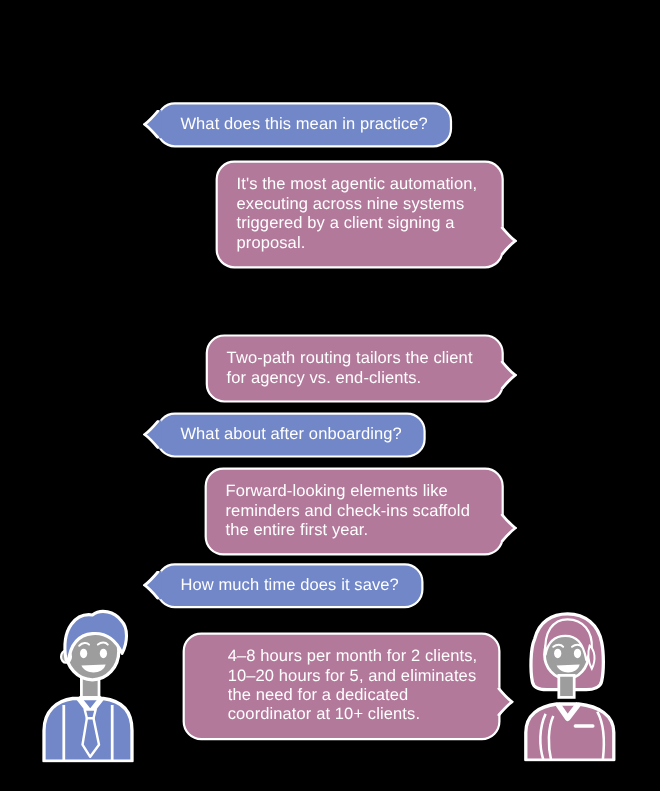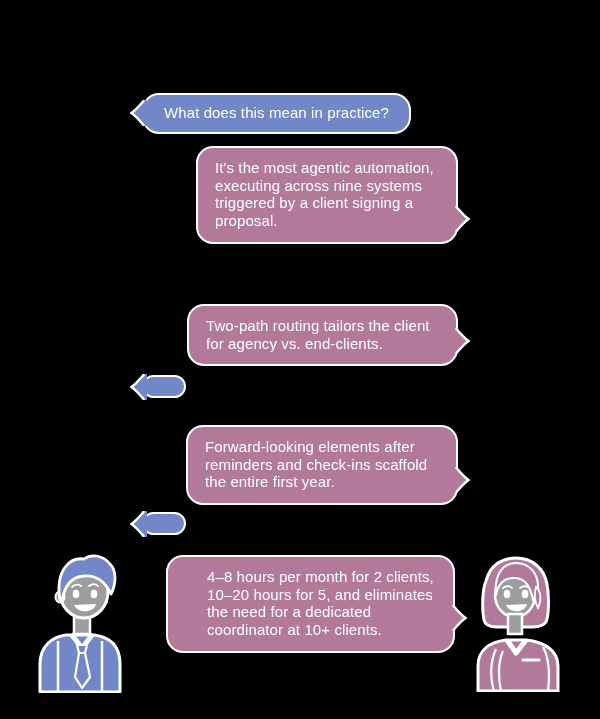--- a/index.html
+++ b/index.html
@@ -33,21 +33,21 @@
   .tail{position:absolute;}
   .q .tail{left:-14px;top:50%;transform:translateY(-50%);}
   .a .tail{right:-14px;bottom:10px;}
   .q1{left:142px;top:93px;}
   .a1{left:196px;top:146px;width:262px;}
   .q2{left:142px;top:255px;}
   .a2{left:187px;top:304px;width:271px;}
   .q3{left:142px;top:375px;}
   .a3{left:186px;top:425px;width:272px;}
   .q4{left:142px;top:512px;}
-  .a4{left:166px;top:555px;width:289px;padding-left:39px;}
+  .a4{left:166px;top:575px;width:289px;padding-left:39px;}
   .a4 .tail{bottom:20px;}
   .avatar{position:absolute;}
   .avatar-left{left:32px;top:552px;}
   .avatar-right{left:470px;top:550px;}
 </style>
 </head>
 <body>
 
 <div class="stage">
 
@@ -74,35 +74,37 @@
       <path d="M3.5 1 C9 7.5 12 10.5 15.5 13 C12 15.5 9 18.5 3.5 25" fill="none" stroke="#ffffff" stroke-width="2.5" stroke-linecap="round"></path>
     </svg>
     <span>Two-path routing tailors the client for agency vs. end-clients.</span>
   </div>
 
   <div class="bubble q q3">
     <svg class="tail" width="17" height="26" viewBox="0 0 17 26">
       <path d="M17 0 L13 0 C8 7 5 10.5 0 13 C5 15.5 8 19 13 26 L17 26 Z" fill="#7287c8"></path>
       <path d="M13.5 1 C8 7.5 5 10.5 1.5 13 C5 15.5 8 18.5 13.5 25" fill="none" stroke="#ffffff" stroke-width="2.5" stroke-linecap="round"></path>
     </svg>
+    <span>What about after onboarding?</span>
   </div>
 
   <div class="bubble a a3">
     <svg class="tail" width="17" height="26" viewBox="0 0 17 26">
       <path d="M0 0 L4 0 C9 7 12 10.5 17 13 C12 15.5 9 19 4 26 L0 26 Z" fill="#b3799b"></path>
       <path d="M3.5 1 C9 7.5 12 10.5 15.5 13 C12 15.5 9 18.5 3.5 25" fill="none" stroke="#ffffff" stroke-width="2.5" stroke-linecap="round"></path>
     </svg>
-    <span>Forward-looking elements after reminders and check-ins scaffold the entire first year.</span>
+    <span>Forward-looking elements like reminders and check-ins scaffold the entire first year.</span>
   </div>
 
   <div class="bubble q q4">
     <svg class="tail" width="17" height="26" viewBox="0 0 17 26">
       <path d="M17 0 L13 0 C8 7 5 10.5 0 13 C5 15.5 8 19 13 26 L17 26 Z" fill="#7287c8"></path>
       <path d="M13.5 1 C8 7.5 5 10.5 1.5 13 C5 15.5 8 18.5 13.5 25" fill="none" stroke="#ffffff" stroke-width="2.5" stroke-linecap="round"></path>
     </svg>
+    <span>How much time does it save?</span>
   </div>
 
   <div class="bubble a a4">
     <svg class="tail" width="17" height="26" viewBox="0 0 17 26">
       <path d="M0 0 L4 0 C9 7 12 10.5 17 13 C12 15.5 9 19 4 26 L0 26 Z" fill="#b3799b"></path>
       <path d="M3.5 1 C9 7.5 12 10.5 15.5 13 C12 15.5 9 18.5 3.5 25" fill="none" stroke="#ffffff" stroke-width="2.5" stroke-linecap="round"></path>
     </svg>
     <span>4–8 hours per month for 2 clients, 10–20 hours for 5, and eliminates the need for a dedicated coordinator at 10+ clients.</span>
   </div>
 

